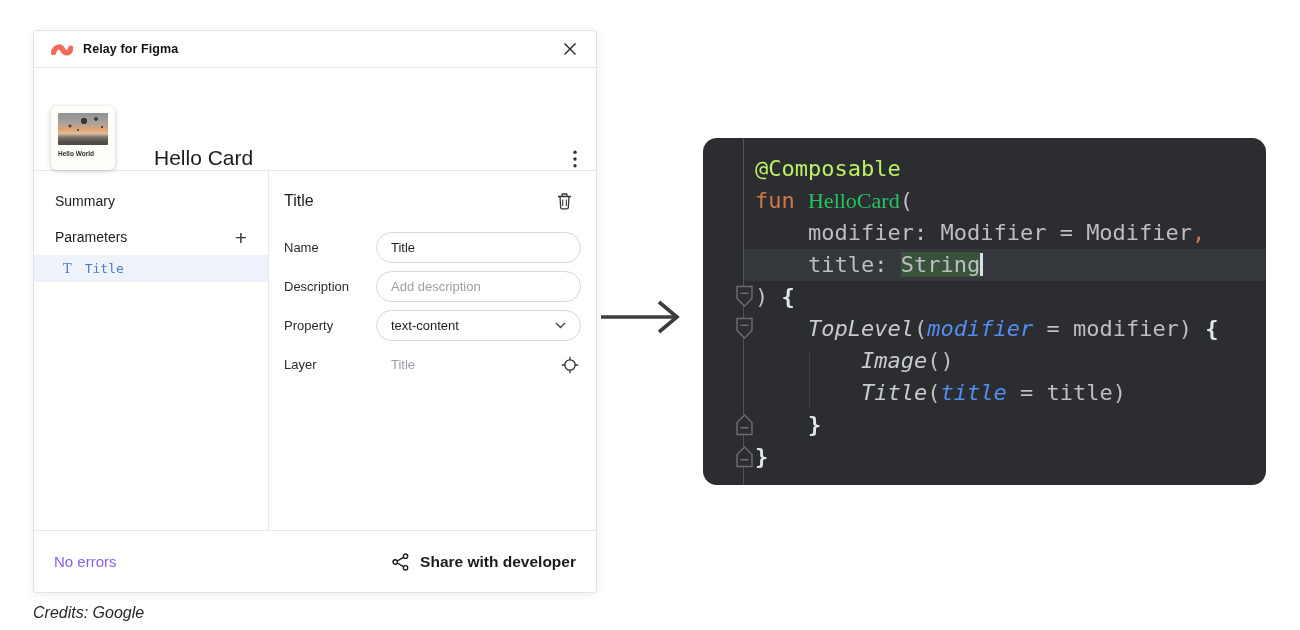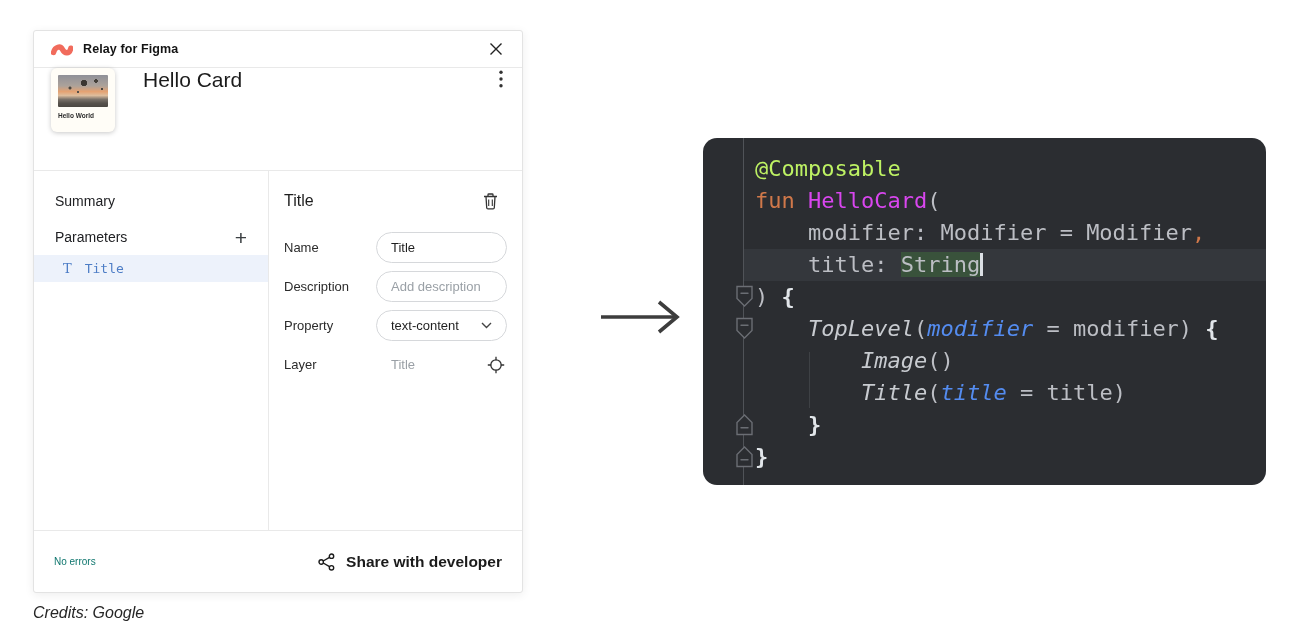--- a/index.html
+++ b/index.html
@@ -1,29 +1,29 @@
 <!DOCTYPE html>
 <html><head>
 <meta charset="utf-8">
 <style>
   * { margin:0; padding:0; box-sizing:border-box; }
   html,body { width:1300px; height:630px; background:#ffffff; font-family:"Liberation Sans", sans-serif; position:relative; overflow:hidden; }
 
   
   .plugin-panel {
-    position:absolute; left:33px; top:30px; width:490px; height:563px;
+    position:absolute; left:33px; top:30px; width:564px; height:563px;
     background:#fff; border:1px solid #e3e3e3; border-radius:3px;
     box-shadow:0 2px 10px rgba(0,0,0,.07);
     display:flex; flex-direction:column;
   }
   .titlebar { height:37px; border-bottom:1px solid #e9e9e9; display:flex; align-items:center; padding:0 17px; gap:10px; flex-shrink:0; }
   .app-title { font-size:12.5px; font-weight:700; color:#141414; letter-spacing:.1px; }
   .icon-btn { margin-left:auto; background:none; border:none; cursor:pointer; display:flex; align-items:center; justify-content:center; padding:2px; }
 
-  .card-header { height:103px; border-bottom:1px solid #e9e9e9; display:flex; align-items:flex-start; padding:0 17px; gap:28px; flex-shrink:0; }
+  .card-header { height:103px; border-bottom:1px solid #e9e9e9; display:flex; align-items:flex-end; padding:0 17px; gap:39px; flex-shrink:0; }
   .thumb-card { width:64px; height:64px; background:#fffdf7; border-radius:6px; box-shadow:0 1px 5px rgba(0,0,0,.22); display:flex; flex-direction:column; padding:7px; flex-shrink:0; }
   .thumb-photo {
     width:50px; height:32px; border-radius:1px;
     background:
       radial-gradient(circle 3px at 26px 8px, #3a3632 97%, transparent),
       radial-gradient(circle 2px at 38px 6px, #44403a 97%, transparent),
       radial-gradient(circle 1.6px at 12px 13px, #4a453e 97%, transparent),
       radial-gradient(circle 1.4px at 44px 14px, #4a453e 97%, transparent),
       radial-gradient(circle 1.2px at 20px 17px, #55504a 97%, transparent),
       linear-gradient(180deg, #8f9098 0%, #aca29a 34%, #e5a272 52%, #ddbd9d 64%, #7a726a 76%, #57524c 88%, #4b4742 100%);
@@ -43,21 +43,21 @@
   .form-head-title { font-size:16px; font-weight:500; color:#1d1d1d; }
   .form-row { display:flex; align-items:center; height:31px; margin-bottom:8px; }
   .form-label { width:92px; flex-shrink:0; font-size:13px; color:#2b2b2b; }
   .pill { flex:1; height:31px; border:1px solid #d6d8db; border-radius:17px; display:flex; align-items:center; padding:0 14px; font-size:13px; color:#1f1f1f; background:#fff; }
   .pill.select { justify-content:space-between; cursor:pointer; }
   .pill .placeholder { color:#9aa0a6; }
   .layer-value { flex:1; padding-left:15px; font-size:13px; color:#9aa0a6; }
   .layer-pick { margin-right:2px; cursor:pointer; display:flex; }
 
   .panel-footer { height:62px; border-top:1px solid #e9e9e9; display:flex; align-items:center; justify-content:space-between; padding:0 20px; flex-shrink:0; }
-  .status-text { font-size:10px; color:#0f766e; }
+  .status-text { font-size:15px; color:#8b5cf6; }
   .share-btn { display:flex; align-items:center; gap:11px; background:none; border:none; font-family:"Liberation Sans",sans-serif; font-size:15.5px; font-weight:700; color:#1b1b1b; cursor:pointer; }
 
   .credits { position:absolute; left:33px; top:604px; font-size:16px; font-style:italic; color:#262626; }
 
   
   .flow-arrow { position:absolute; left:597px; top:298px; }
 
   
   .code-panel {
     position:absolute; left:703px; top:138px; width:563px; height:347px;
@@ -65,21 +65,21 @@
     font-family:"DejaVu Sans Mono", monospace; font-size:22px;
   }
   .gutter-line { position:absolute; left:40px; top:0; bottom:0; width:1px; background:#505358; }
   .indent-guide { position:absolute; left:106px; top:214px; width:1px; height:56px; background:#3e4145; }
   .code-lines { position:absolute; left:0; right:0; top:15px; }
   .code-line { height:32px; line-height:32px; padding-left:52px; white-space:pre; color:#bcbec4; }
   .code-line.hl { background:linear-gradient(to right, transparent 41px, #34373c 41px); }
   .tok-ann { color:#bef264; }
   .tok-kw  { color:#d0784a; }
   .tok-or  { color:#d0784a; }
-  .tok-fn  { color:#d946ef; }
+  .tok-fn  { color:#22c55e;font-family:Liberation Serif, serif; }
   .tok-arg { color:#548cf0;font-style:italic; }
   .tok-it  { color:#c8cbd0; font-style:italic; }
   .tok-br  { color:#e2e6ea; font-weight:700; }
   .tok-pl  { color:#bcbec4; }
   .tok-sel { background:#39523b; }
   .caret   { display:inline-block; width:2.5px; height:23px; background:#dbdfe4; vertical-align:-4px; }
   .gutter-ico { position:absolute; left:31px; }
 </style>
 </head>
 <body>

